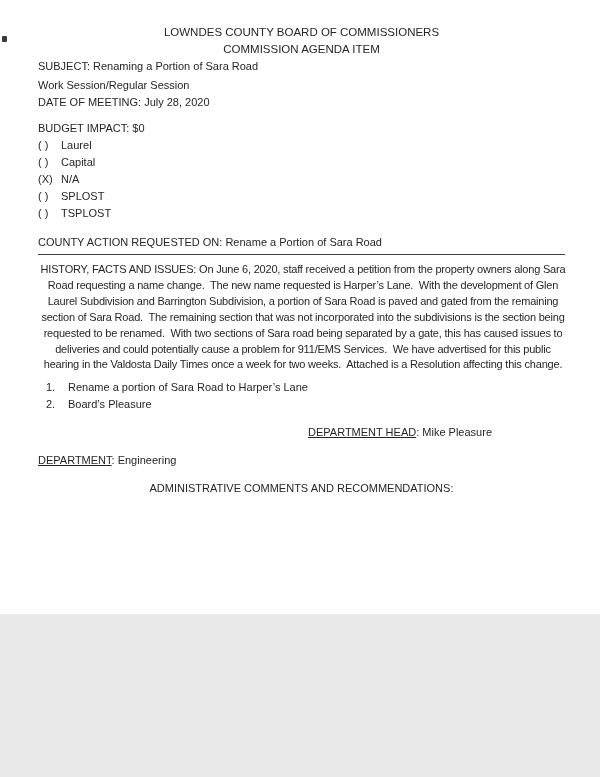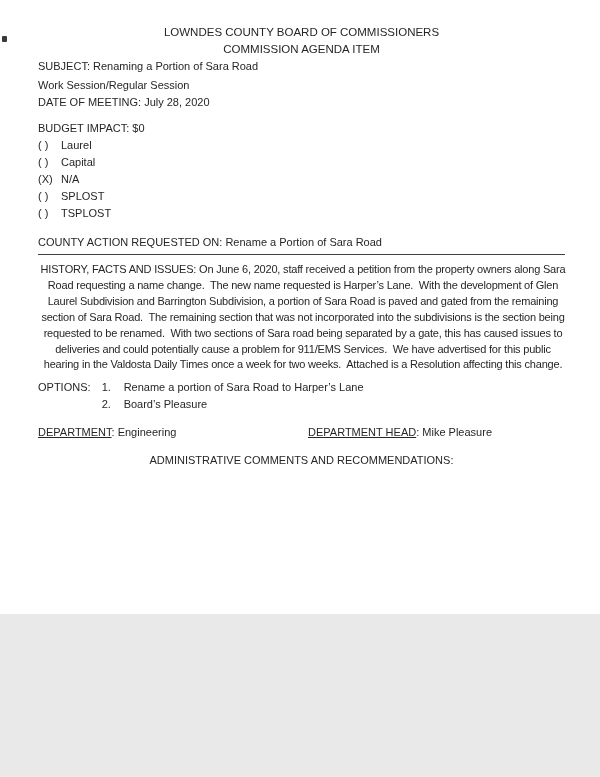--- a/index.html
+++ b/index.html
@@ -56,21 +56,21 @@
   }
   .options-label { white-space: pre; }
   .options-items { margin-left: 8px; }
   .option-item { display: flex; }
   .option-num { min-width: 14px; margin-right: 8px; text-align: left; }
   .recommended-line { margin-top: 11px; }
   .dept-row {
     margin-top: 11px;
     display: flex;
   }
-  .dept-col-left { width: 270px; }
+  .dept-col-left { width: 270px; margin-top: 28px; }
   .underlined { text-decoration: underline; }
   .admin-label { margin-top: 11px; text-align: center; }
   .admin-value { }
   .scan-speck {
     position: absolute;
     left: 2px; top: 36px;
     width: 5px; height: 6px;
     background: #3a3a3a;
     border-radius: 1px;
   }
@@ -116,21 +116,20 @@
       <span class="funding-mark">( )</span>
       <span class="funding-opt-label">TSPLOST</span>
     </div>
   </div>
 
   <div class="county-action">COUNTY ACTION REQUESTED ON: Rename a Portion of Sara Road</div>
 
   <div class="history-para">HISTORY, FACTS AND ISSUES: On June 6, 2020, staff received a petition from the property owners along Sara Road requesting a name change.  The new name requested is Harper’s Lane.  With the development of Glen Laurel Subdivision and Barrington Subdivision, a portion of Sara Road is paved and gated from the remaining section of Sara Road.  The remaining section that was not incorporated into the subdivisions is the section being requested to be renamed.  With two sections of Sara road being separated by a gate, this has caused issues to deliveries and could potentially cause a problem for 911/EMS Services.  We have advertised for this public hearing in the Valdosta Daily Times once a week for two weeks.  Attached is a Resolution affecting this change.</div>
 
   <div class="options-section">
-    <span class="options-label">OPTIONS: </span>
     <div class="options-items">
       <div class="option-item">
         <span class="option-num">1.</span>
         <span>Rename a portion of Sara Road to Harper’s Lane</span>
       </div>
       <div class="option-item">
         <span class="option-num">2.</span>
         <span>Board’s Pleasure</span>
       </div>
     </div>

